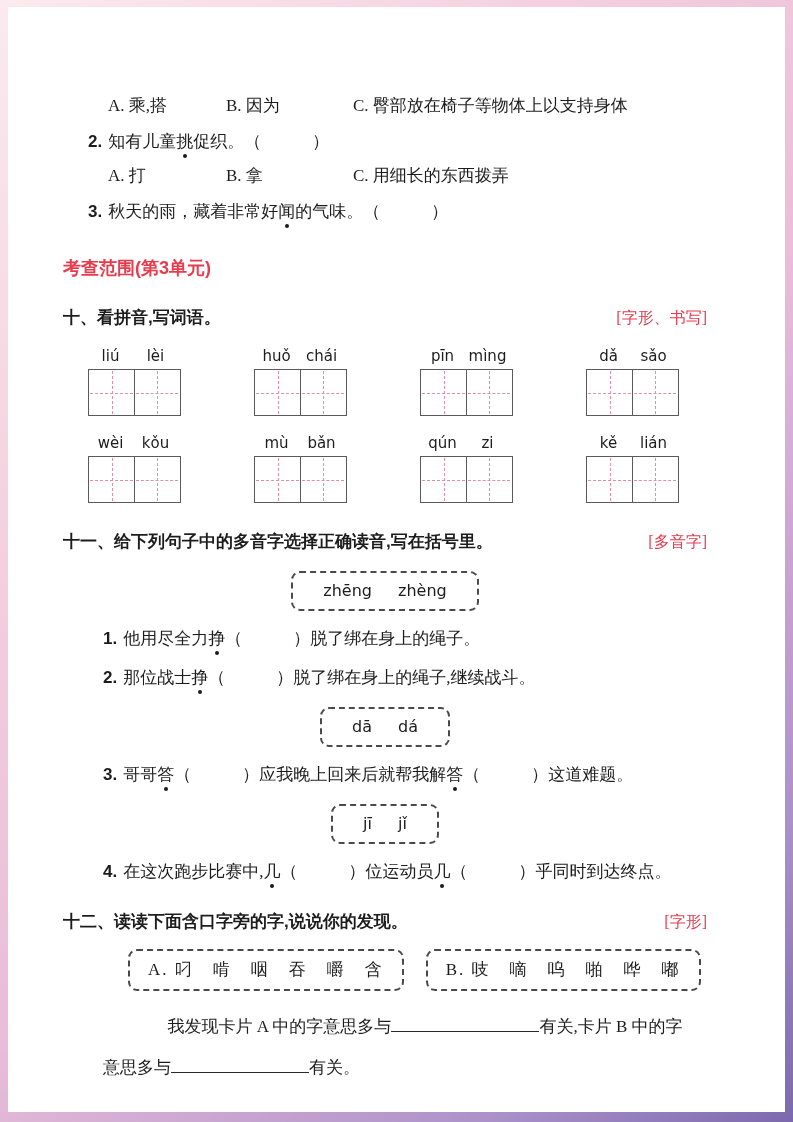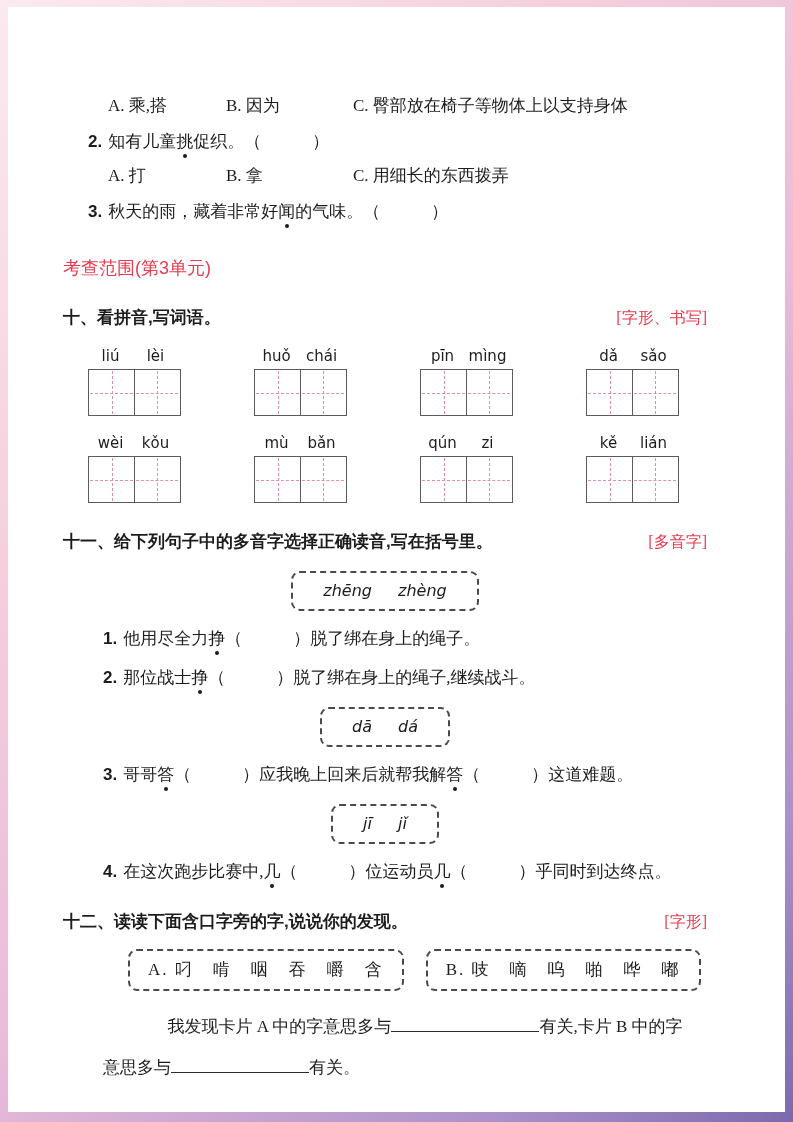--- a/index.html
+++ b/index.html
@@ -25,21 +25,21 @@
   .opts-row { margin-top:12px; }
   .opts-row.first { margin-top:8px; }
   .qnum { font-weight:bold; margin-right:6px; font-family:"Liberation Sans","DejaVu Sans",sans-serif; }
 
   .emph { position:relative; display:inline-block; }
   .emph::after {
     content:""; position:absolute; left:50%; bottom:-5px;
     width:4px; height:4px; margin-left:-2px; border-radius:50%; background:#1c1c1c;
   }
 
-  .scope { margin-top:34px; font-size:18px; font-weight:normal;
+  .scope { margin-top:34px; font-size:18px; font-weight:bold;
            font-family:"Liberation Sans","DejaVu Sans",sans-serif; }
 
   .sec-header { display:flex; justify-content:space-between; align-items:baseline; margin-top:28px; }
   .sec-title { font-weight:bold; font-family:"Liberation Sans","DejaVu Sans",sans-serif; }
   .sec-tag { font-size:16px; }
 
   
   .py-row { display:flex; justify-content:space-between; margin:16px 28px 0 25px; }
   .py-group {}
   .py-labels { display:flex; margin-bottom:2px; font-family:"DejaVu Sans",sans-serif; font-size:15px; }
@@ -48,21 +48,21 @@
   .tian-cell { width:45px; height:45px; position:relative; }
   .tian-cell + .tian-cell { border-left:1.5px solid #5a5a5a; }
   .tian-cell::before { content:""; position:absolute; left:1px; right:1px; top:50%; border-top:1px dashed #e090a4; }
   .tian-cell::after  { content:""; position:absolute; top:1px; bottom:1px; left:50%; border-left:1px dashed #e090a4; }
 
   
   .py-box-wrap { text-align:center; margin-top:18px; }
   .py-box {
     display:inline-flex; gap:26px; padding:7px 30px;
     border:2px dashed #4a4a4a; border-radius:9px;
-    font-family:"DejaVu Sans",sans-serif; font-size:16px;font-style:italic;
+    font-family:"DejaVu Sans",sans-serif; font-size:16px;
   }
   .sentence { margin-left:40px; margin-top:17px; }
 
   
   .cards-row { display:flex; gap:22px; margin-left:65px; margin-top:16px; }
   .char-card {
     border:2px dashed #4a4a4a; border-radius:9px; padding:8px 18px;
     letter-spacing:2px;
   }
   .finding-1 { margin-left:80px; margin-top:24px;text-align:center; }

